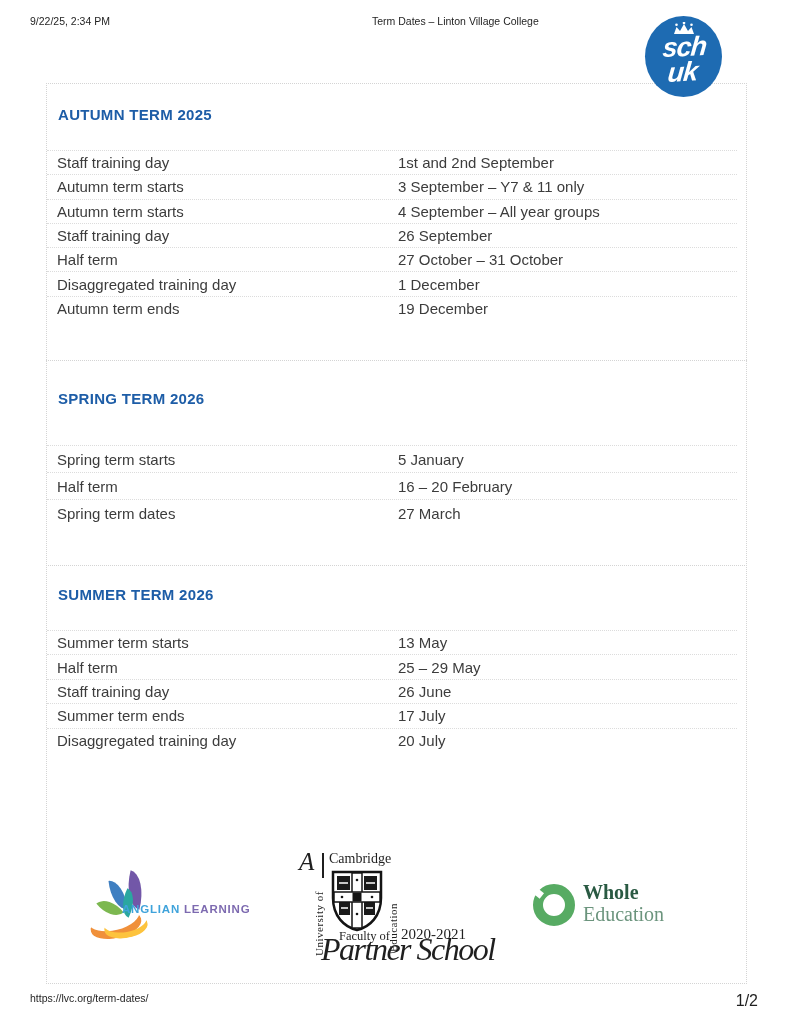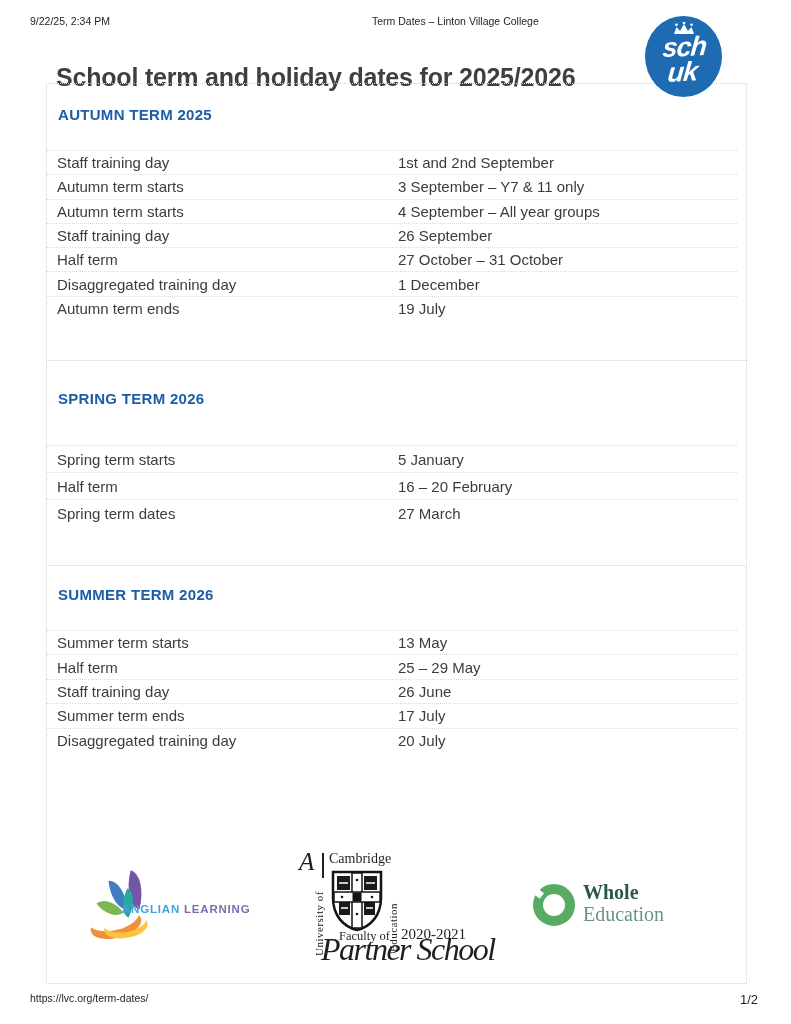--- a/index.html
+++ b/index.html
@@ -103,31 +103,30 @@
         font-family:"Liberation Serif", serif; }
   .we-ring { position:absolute; left:0px; top:3px; width:42px; height:42px;
              border:10px solid #57ab63; border-radius:50%; }
   .we-ring::after { content:""; position:absolute; left:-11px; top:-5px; width:11px; height:7px;
                     background:#ffffff; transform:rotate(38deg); }
   .we-whole { position:absolute; left:50px; top:1px; font-size:20px; font-weight:bold;
               color:#2a5a43; line-height:21px; }
   .we-edu { position:absolute; left:50px; top:23px; font-size:20px; color:#6b947d; line-height:21px; }
 
   .footer-url { position:absolute; left:30px; top:992px; font-size:10.5px; color:#1f1f1f; }
-  .footer-page { position:absolute; right:33px; top:992px; font-size:13px; color:#1f1f1f; }
+  .footer-page { position:absolute; right:33px; top:992px; font-size:16px; color:#1f1f1f; }
 </style>
 </head>
 <body>
 
 <div class="page">
 
   <div class="meta meta-date">9/22/25, 2:34 PM</div>
   <div class="meta meta-doctitle">Term Dates – Linton Village College</div>
 
-  <h1 class="page-title">School term and holiday dates for 2025/2026</h1>
 
   <div class="content-box"></div>
 
   <div class="schuk">
     <svg class="schuk-crown" viewBox="0 0 24 13" xmlns="http://www.w3.org/2000/svg">
       <path d="M2 12 L4.5 5 L8 9 L12 2 L16 9 L19.5 5 L22 12 Z" fill="#ffffff"></path>
       <circle cx="4.5" cy="2.8" r="1.3" fill="#ffffff"></circle>
       <circle cx="12" cy="0.9" r="1.3" fill="#ffffff"></circle>
       <circle cx="19.5" cy="2.8" r="1.3" fill="#ffffff"></circle>
     </svg>
@@ -165,21 +164,21 @@
         <span class="row-value">27 October – 31 October</span>
       </div>
 
       <div class="term-row">
         <span class="row-label">Disaggregated training day</span>
         <span class="row-value">1 December</span>
       </div>
 
       <div class="term-row">
         <span class="row-label">Autumn term ends</span>
-        <span class="row-value">19 July</span>
+        <span class="row-value">19 December</span>
       </div>
     </div>
 
   <div class="divider divider-1"></div>
 
   <div class="section-heading heading-spring">SPRING TERM 2026</div>
   <div class="term-table table-spring">
 
       <div class="term-row">
         <span class="row-label">Spring term starts</span>

